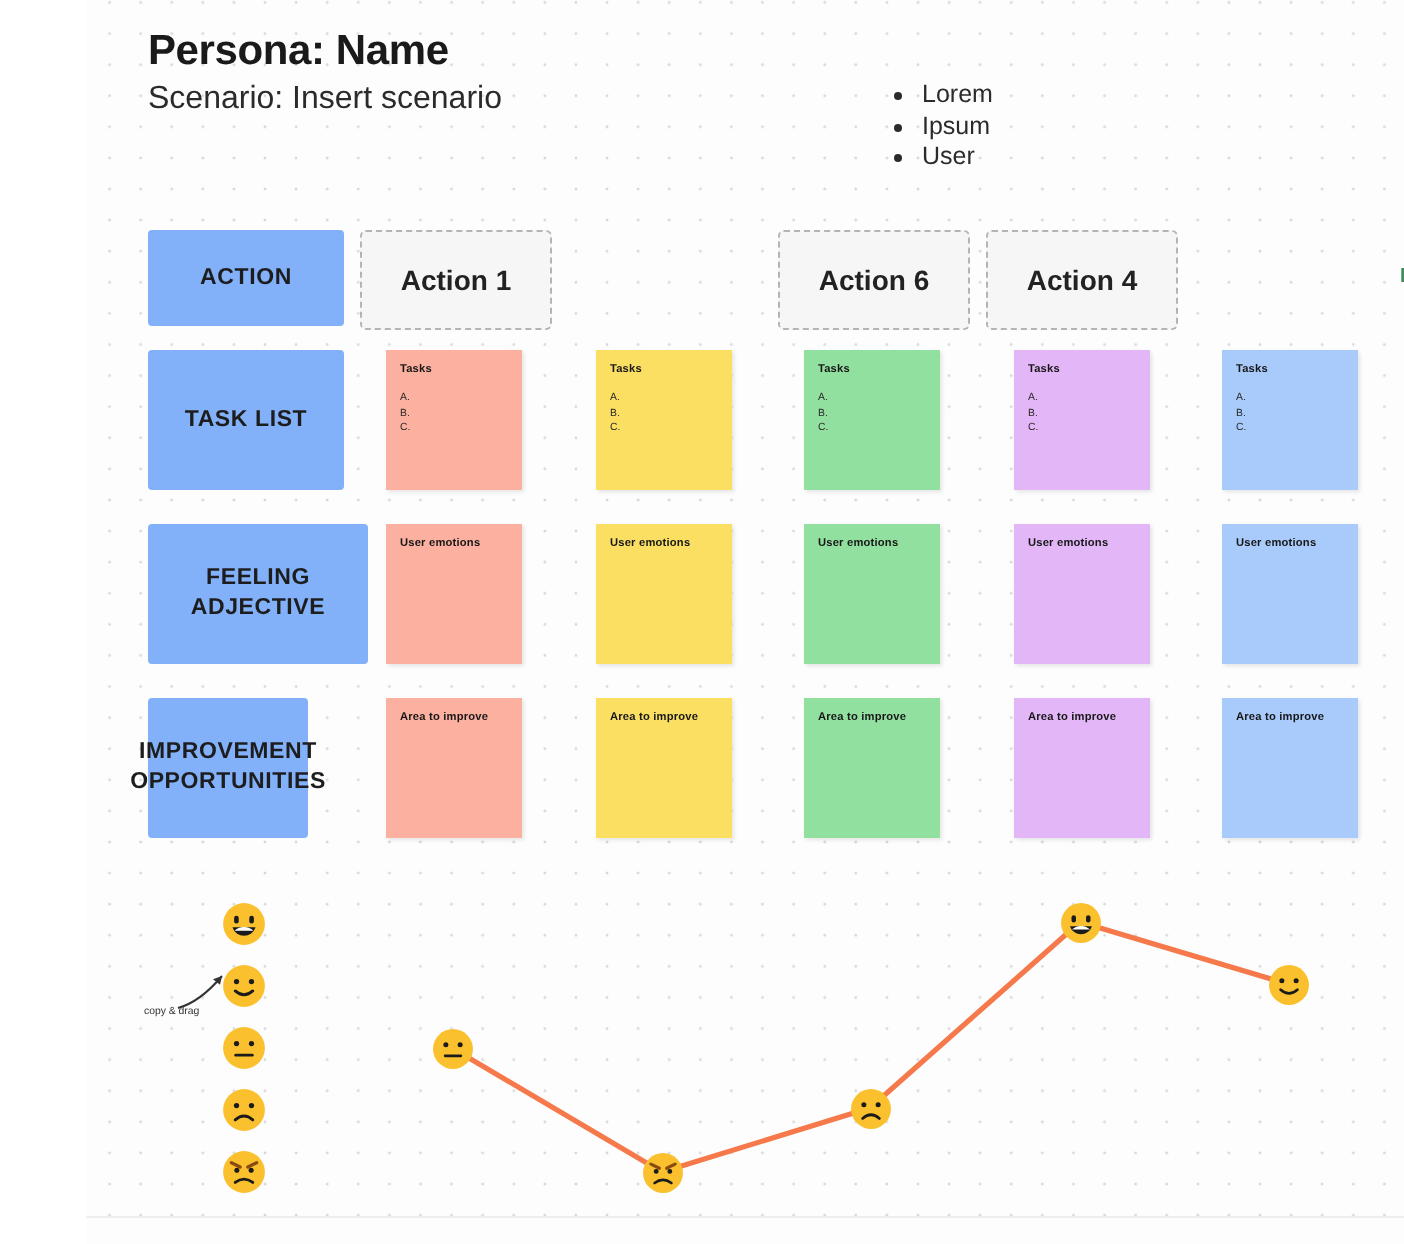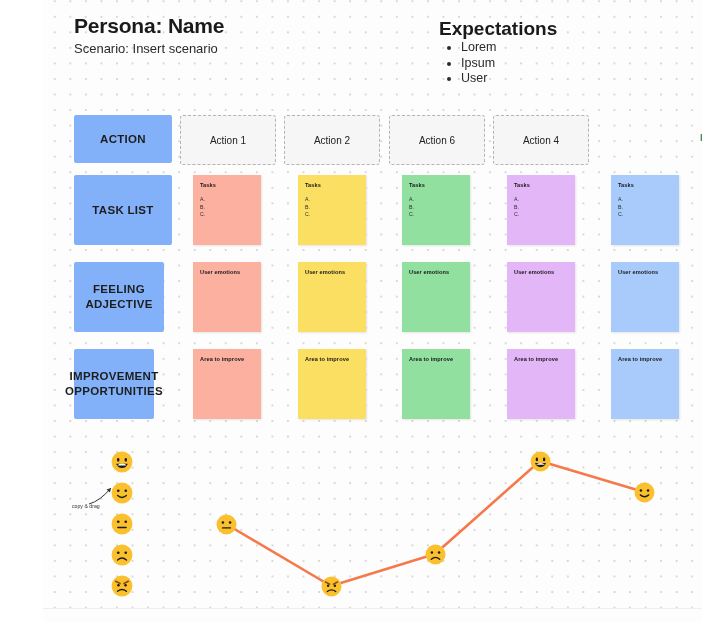--- a/index.html
+++ b/index.html
@@ -31,21 +31,21 @@
     font-size: 21px;
     font-weight: bold;
     color: #1a1a1a;
     letter-spacing: -0.2px;
     white-space: nowrap;
   }
   .persona-sub {
     position: absolute;
     left: 31px;
     top: 41px;
-    font-size: 13px;
+    font-size: 16px;
     color: #2b2b2b;
     white-space: nowrap;
   }
   .exp-title {
     position: absolute;
     left: 396px;
     top: 18px;
     font-size: 19px;
     font-weight: bold;
     color: #1a1a1a;
@@ -86,22 +86,22 @@
   
   .action-cell {
     position: absolute;
     height: 48px;
     background: #f6f6f6;
     border: 1px dashed #b4b4b4;
     border-radius: 3px;
     display: flex;
     align-items: center;
     justify-content: center;
-    font-size: 10px;
-    font-weight: normal;
+    font-size: 14px;
+    font-weight: bold;
     color: #222;
   }
 
   
   .sticky {
     position: absolute;
     box-shadow: 1px 1px 2px rgba(0,0,0,0.10);
   }
   .sticky .sticky-head {
     position: absolute;
@@ -171,47 +171,45 @@
   }
 </style>
 </head>
 <body>
 
 <div id="board">
 
   <div class="persona-title">Persona: Name</div>
   <div class="persona-sub">Scenario: Insert scenario</div>
 
-  <div class="exp-title">Expectations</div>
   <ul class="exp-list">
     <li>Lorem</li>
     <li>Ipsum</li>
     <li>User</li>
   </ul>
 
   <div class="row-label" style="top:175px; width:98px; height:70px;">TASK LIST</div>
 
   <div class="row-label" style="top:115px; width:98px; height:48px;">ACTION</div>
 
-  <div class="row-label" style="top:262px; width:90px; height:70px;">
+  <div class="row-label" style="top:262px; width:110px; height:70px;">
     <div>
       <div>FEELING</div>
       <div>ADJECTIVE</div>
     </div>
   </div>
 
   <div class="row-label" style="top:349px; width:80px; height:70px;">
     <div>
       <div>IMPROVEMENT</div>
       <div>OPPORTUNITIES</div>
     </div>
   </div>
 
   <div class="action-cell" style="left: 137px; width: 94px; top: 115px;">Action 1</div>
-  <div class="action-cell" style="left: 241px; width: 94px; top: 115px;">Action 2</div>
   <div class="action-cell" style="left: 346px; width: 94px; top: 115px;">Action 6</div>
   <div class="action-cell" style="left: 450px; width: 94px; top: 115px;">Action 4</div>
 
   <div class="plus-btn">
     <svg width="21" height="21" viewBox="0 0 21 21">
       <path d="M7.6 1.3 H13.4 V7.6 H19.7 V13.4 H13.4 V19.7 H7.6 V13.4 H1.3 V7.6 H7.6 Z" fill="#8fd6a0" stroke="#3f8c5a" stroke-width="1.3" stroke-linejoin="miter"></path>
     </svg>
   </div>
 
   <div class="sticky" style="left:150px; top:175px; width:68px; height:70px; background:#fcb0a0;">

